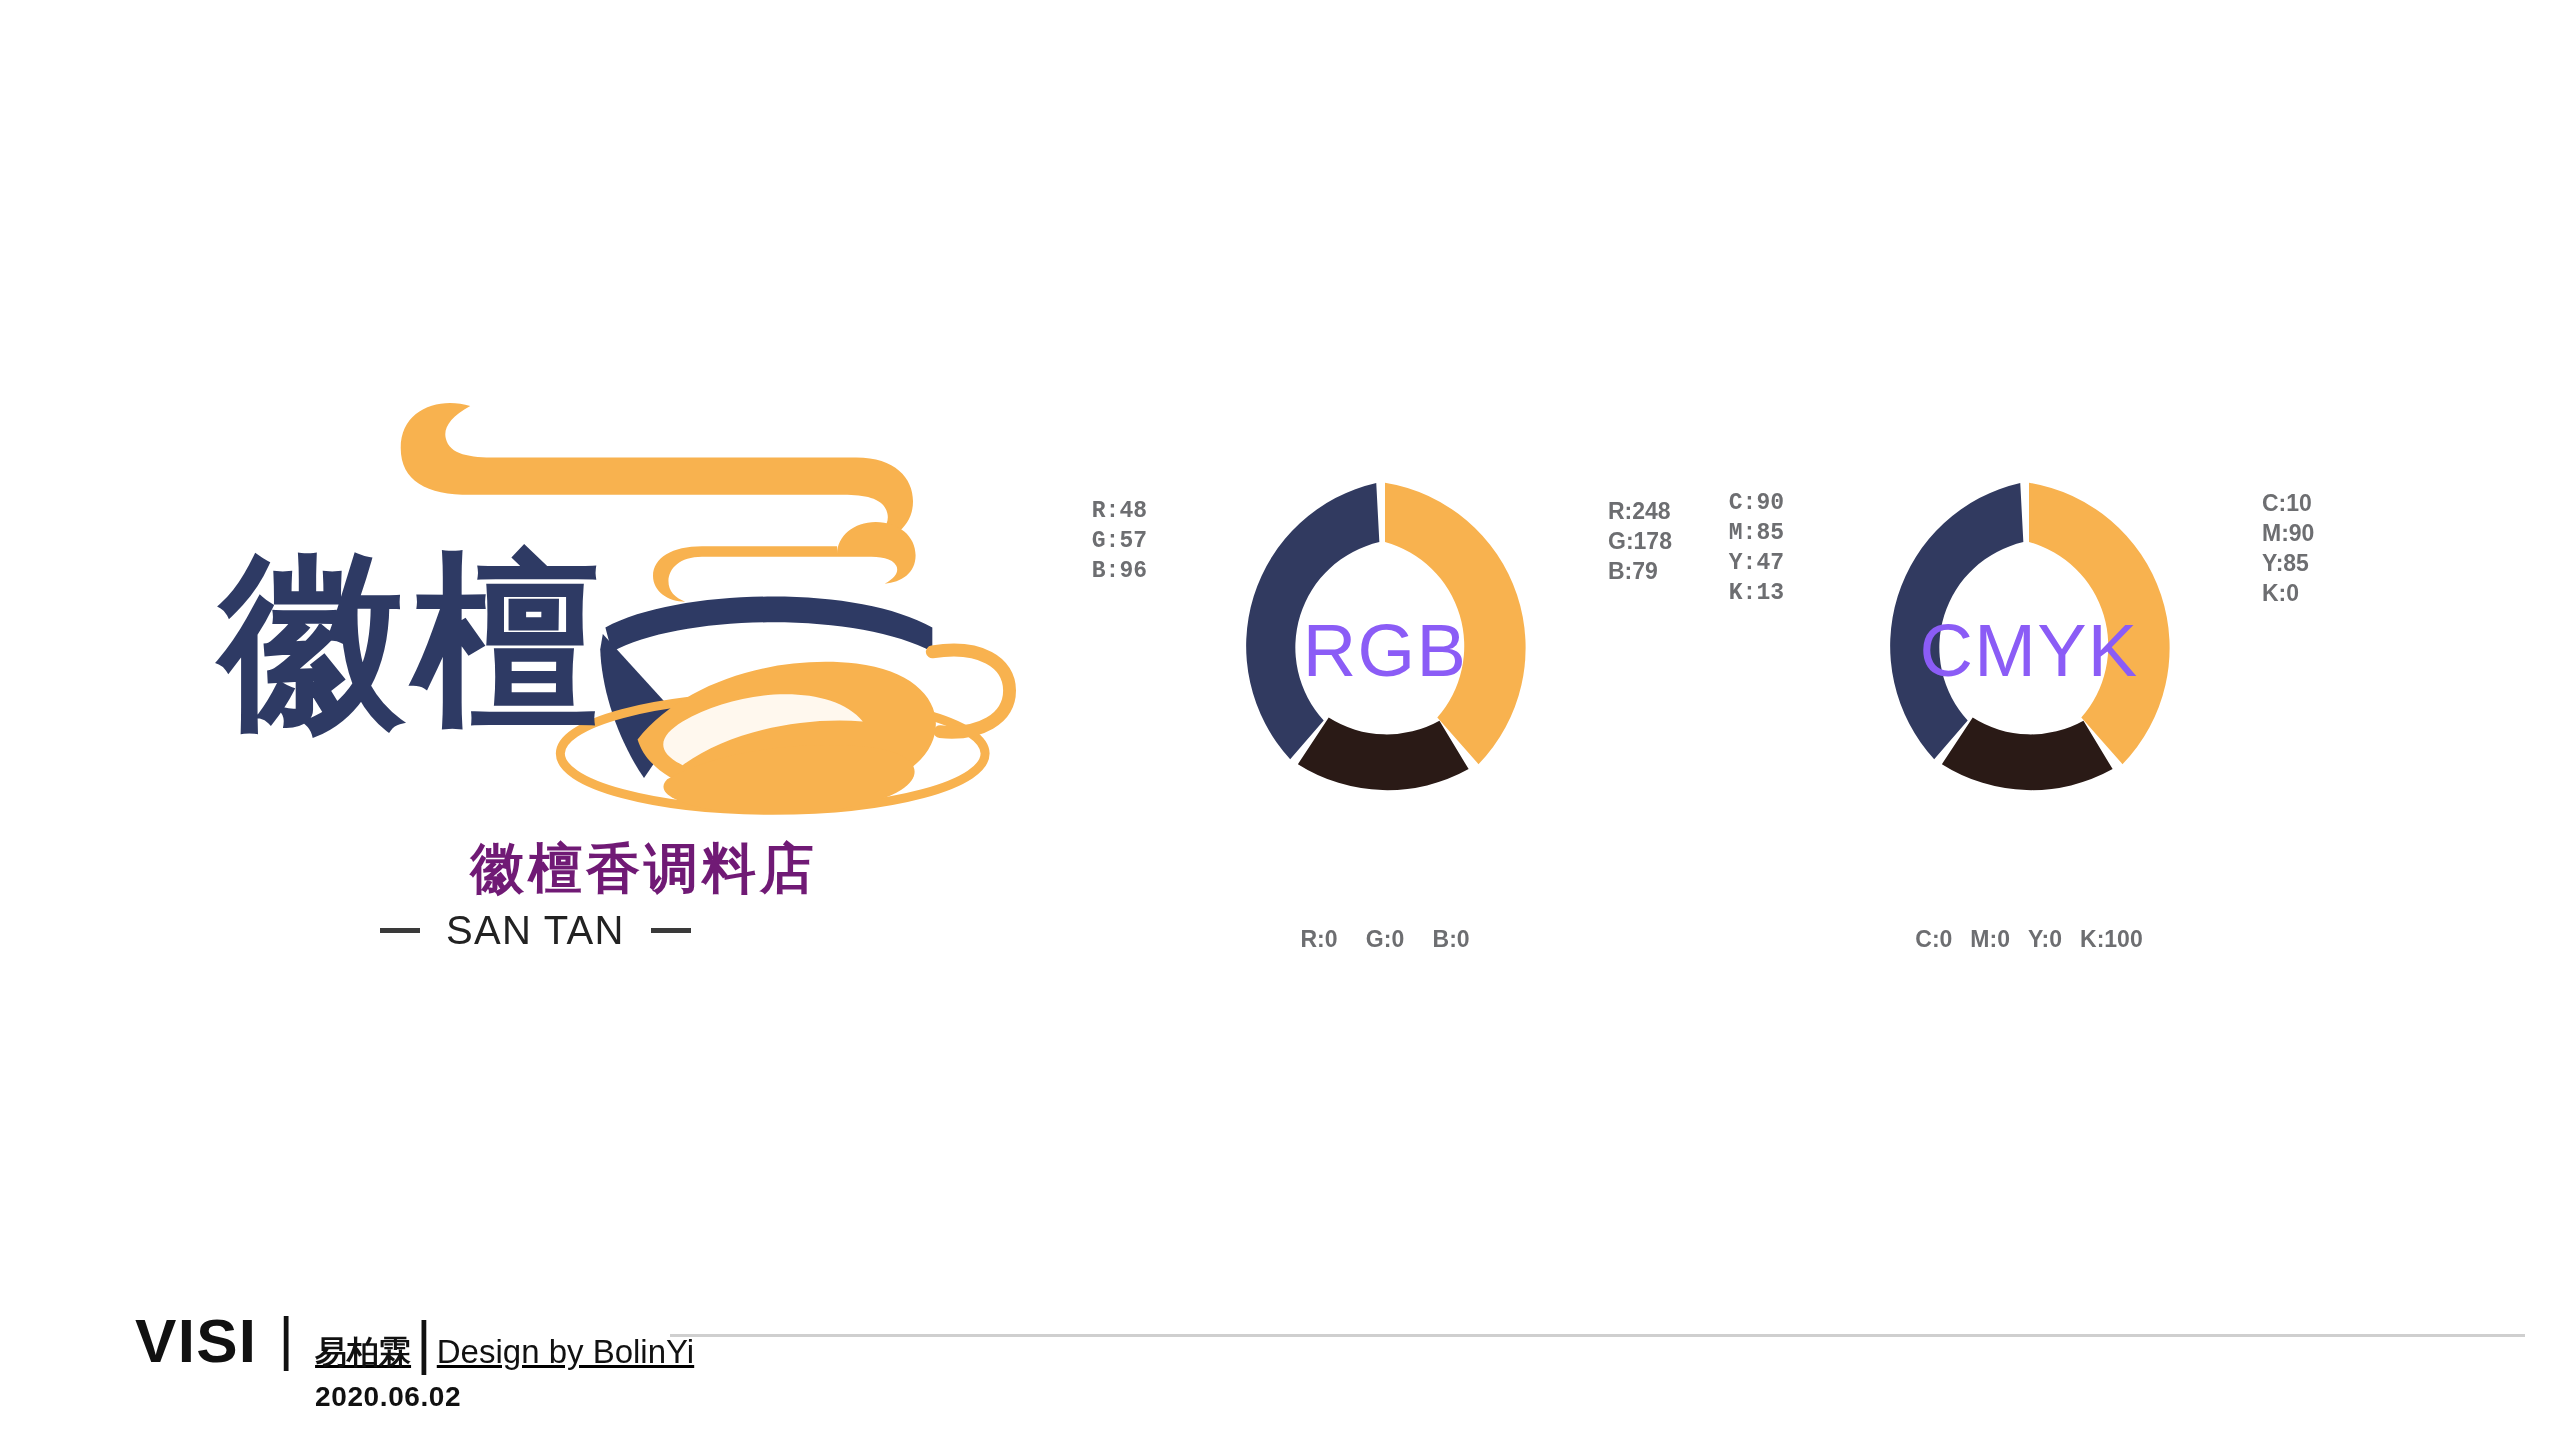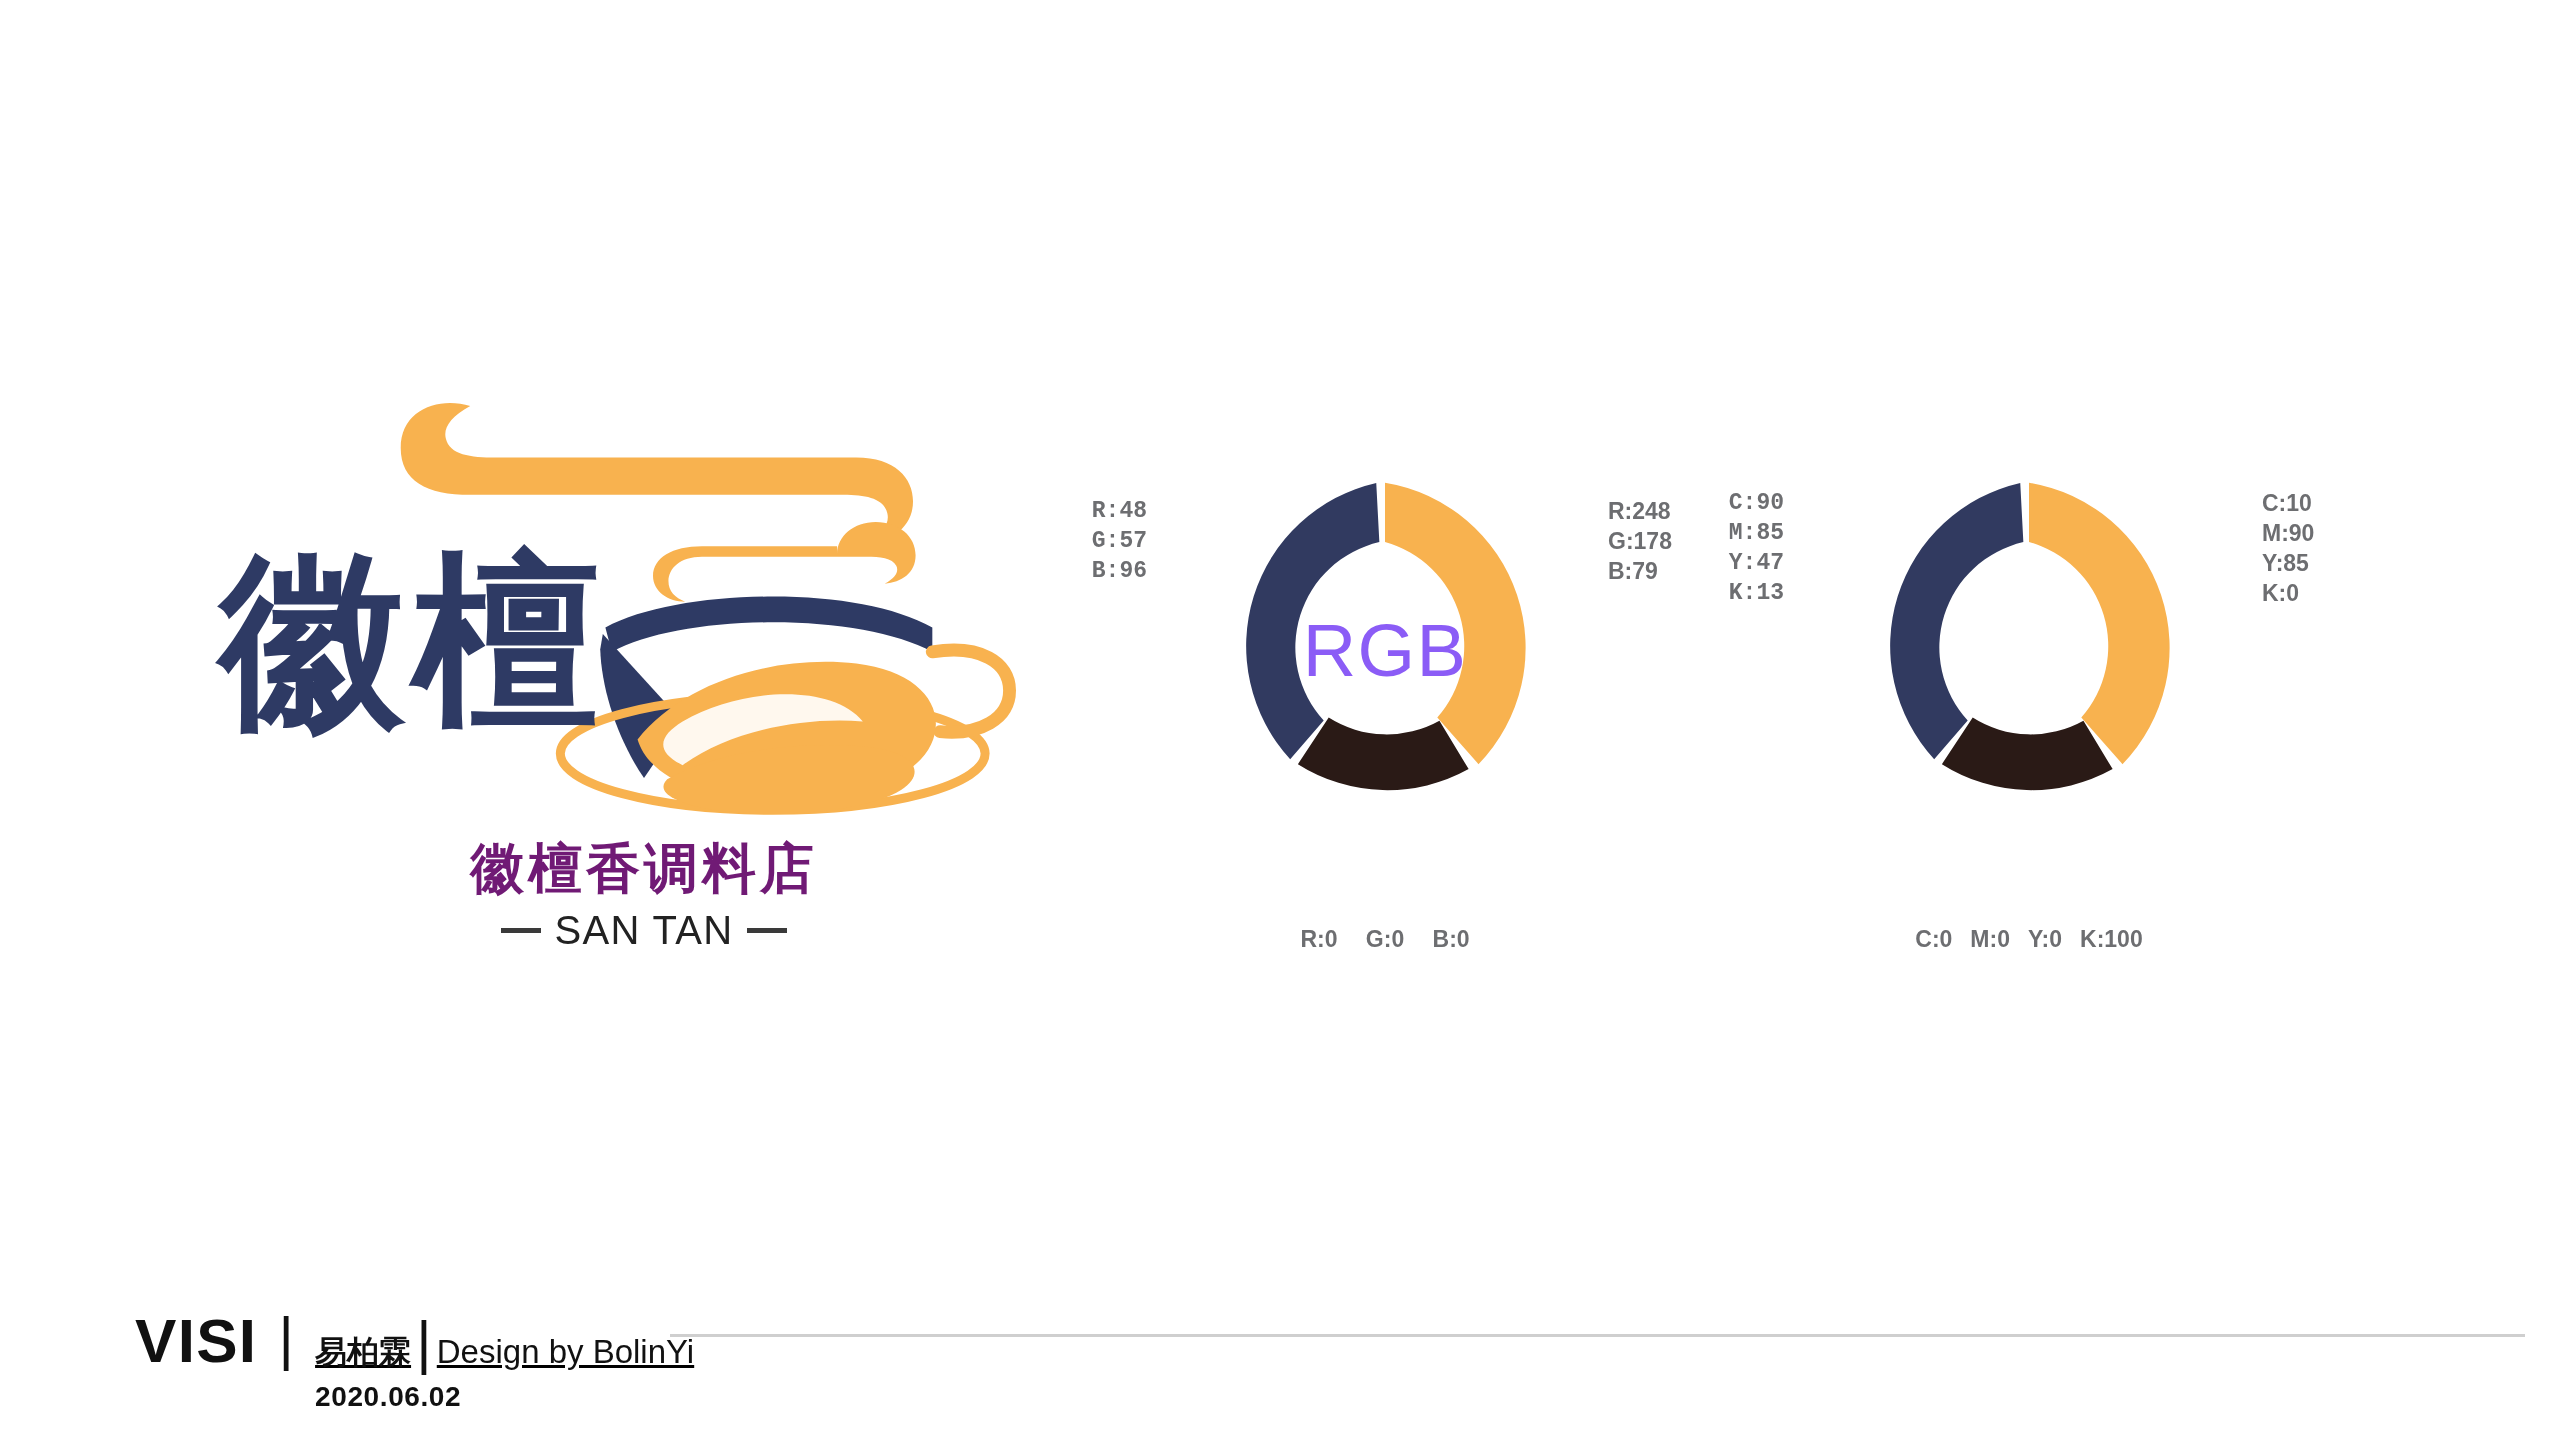--- a/index.html
+++ b/index.html
@@ -63,22 +63,21 @@
     white-space: nowrap;
   }
 
   #logo-romanized {
     position: absolute;
     left: 187px;
     top: 547px;
     width: 528px;
     display: flex;
     align-items: center;
-    justify-content: center;
-    gap: 14px;
+    gap: 26px;
   }
   #logo-romanized .rule {
     width: 40px;
     height: 4.5px;
     background: #3a3a3a;
     flex: none;
   }
   #logo-romanized .rom-text {
     font-family: "Liberation Sans", sans-serif;
     font-weight: 400;
@@ -351,20 +350,21 @@
   </div>
 
   <svg class="donut-svg" viewBox="0 0 600 600">
     <g>
       <path d="M 300 40 A 260 260 0 0 1 445.4 477.5 L 381.3 404.9 A 168 168 0 0 0 300 132 Z" fill="#F8B24F"></path>
       <path d="M 430 485.1 A 260 260 0 0 1 164.6 477.5 L 212.5 404.9 A 168 168 0 0 0 384.6 409.9 Z" fill="#2A1A16"></path>
       <path d="M 152.6 469.7 A 260 260 0 0 1 286.4 40.4 L 291.2 132.3 A 168 168 0 0 0 204.7 409.5 Z" fill="#313A60"></path>
     </g>
   </svg>
 
+  <div class="donut-center-label">CMYK</div>
 
   <div class="swatch-label bottom">
     <span class="line">C:0</span>
     <span class="line">M:0</span>
     <span class="line">Y:0</span>
     <span class="line">K:100</span>
   </div>
 </div>
 
 <div id="footer">

